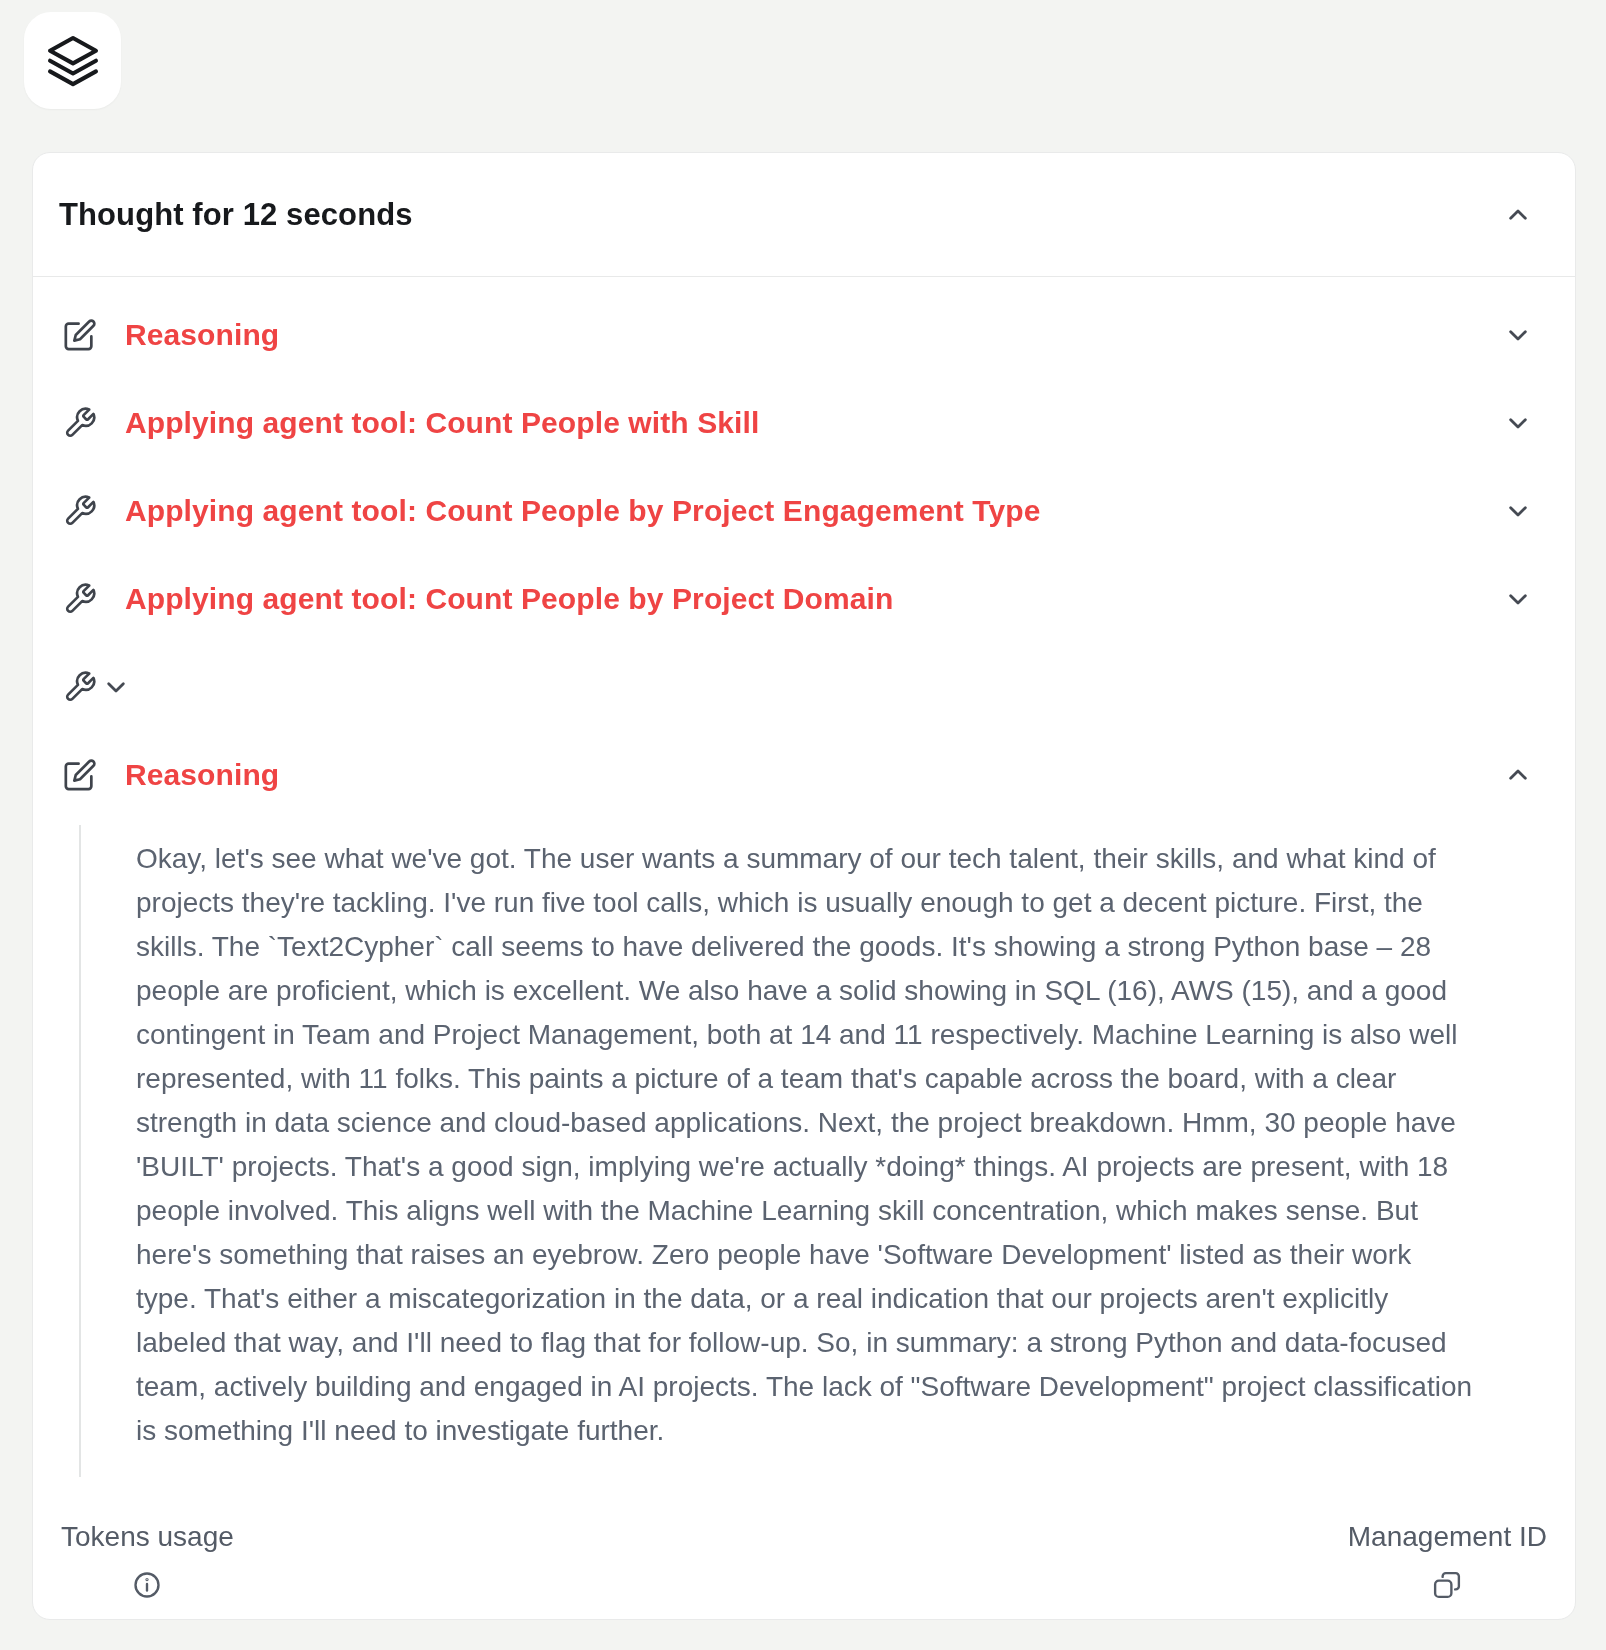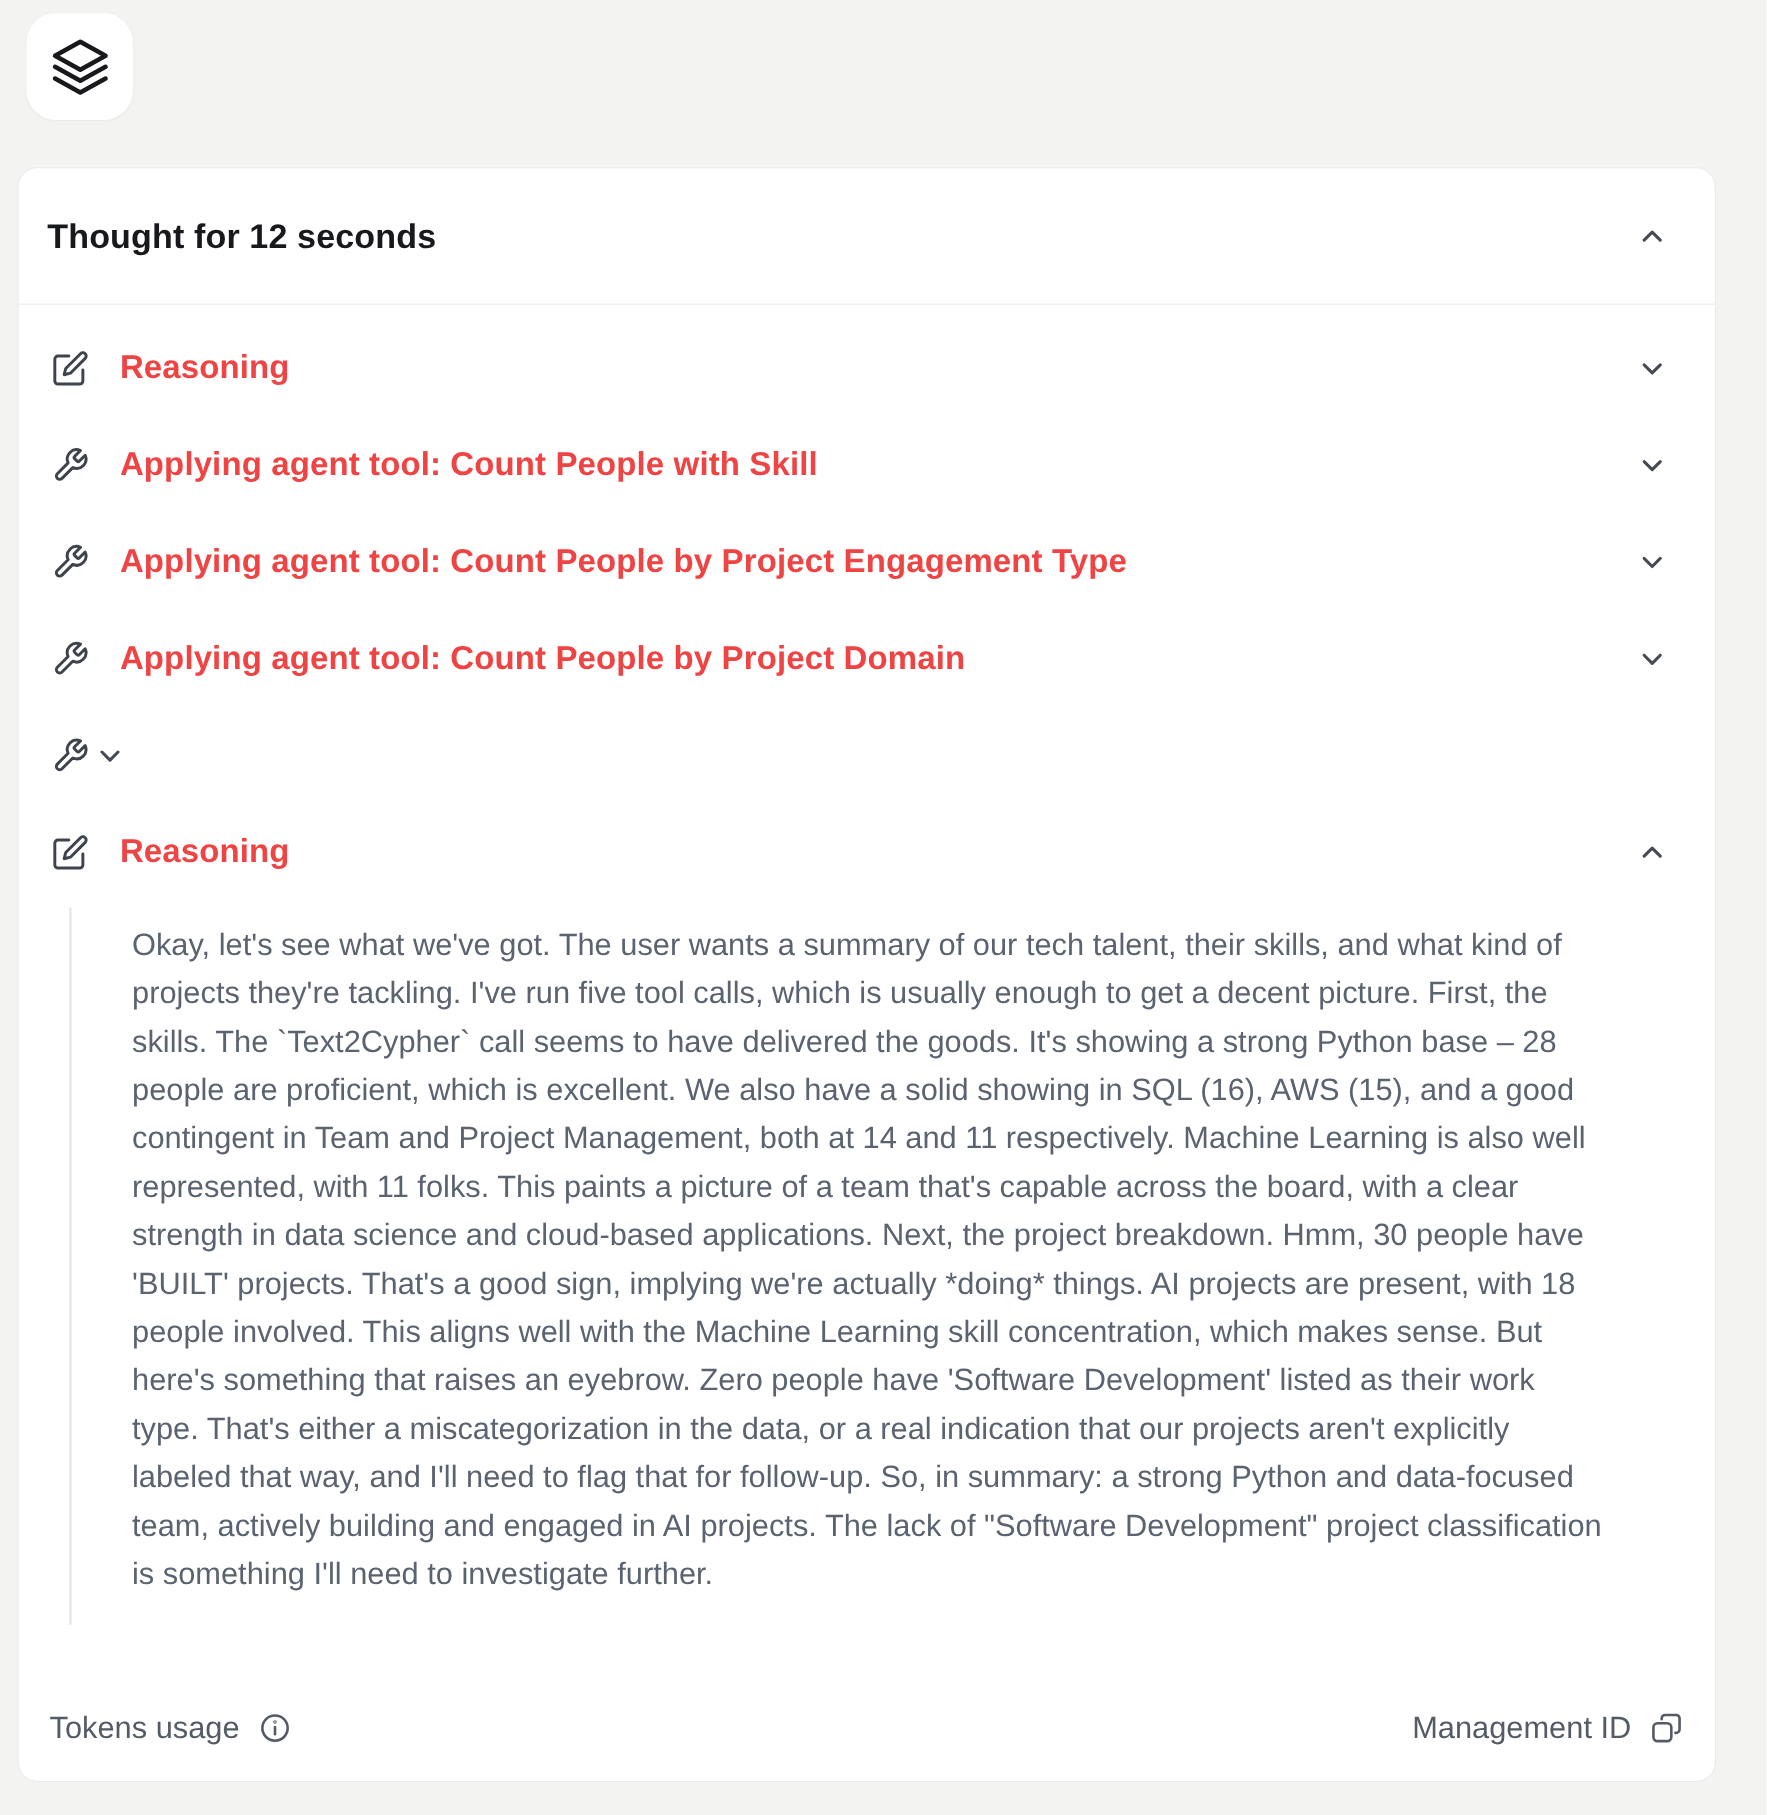--- a/index.html
+++ b/index.html
@@ -14,21 +14,21 @@
   .app-icon {
     position:absolute; left:24px; top:12px;
     width:97px; height:97px;
     background:#ffffff; border-radius:27px;
     display:flex; align-items:center; justify-content:center;
     box-shadow:0 1px 2px rgba(0,0,0,0.04);
   }
   .app-icon svg { width:58px; height:58px; color:#17191c; }
 
   .card {
-    position:absolute; left:16px; top:152px;
+    position:absolute; left:32px; top:152px;
     width:1544px; height:1468px;
     background:#ffffff;
     border:1px solid #e9eaea;
     border-radius:18px;
     display:flex; flex-direction:column;
     overflow:hidden;
   }
   .card-header {
     height:124px; flex:0 0 124px;
     display:flex; align-items:center; justify-content:space-between;
@@ -67,21 +67,21 @@
     color:#5b6370;
     margin-left:20px;
   }
 
   .card-footer {
     margin-top:auto;
     flex:0 0 78px;
     display:flex; align-items:center; justify-content:space-between;
     padding:0 28px 18px 28px;
   }
-  .footer-group { display:flex; align-items:center; gap:16px; cursor:pointer; }
+  .footer-group { display:flex; align-items:center; gap:16px; cursor:pointer;flex-direction:column; }
   .footer-label { font-size:28px; color:#545b66; }
   .footer-icon { width:32px; height:32px; display:flex; align-items:center; justify-content:center; color:#545b66; }
   .footer-icon svg { width:30px; height:30px; }
 </style>
 </head>
 <body>
 
 <div class="app-icon">
   <span style="display:flex;">
     <svg viewBox="0 0 24 24" fill="none" stroke="currentColor" stroke-width="1.7" stroke-linejoin="round" stroke-linecap="round">

